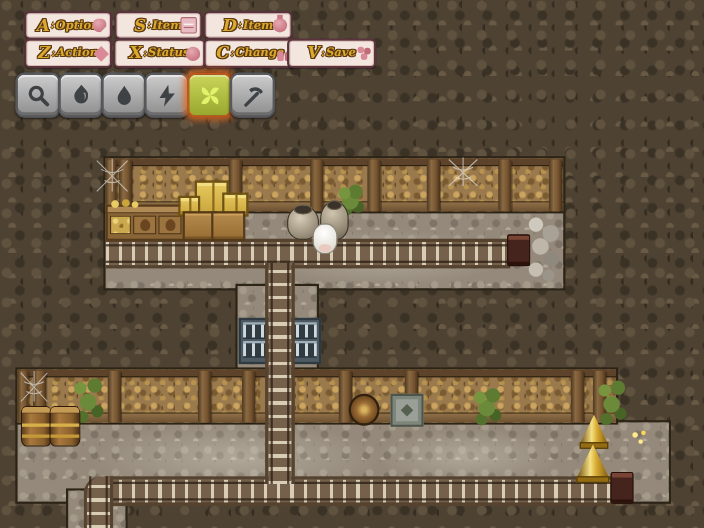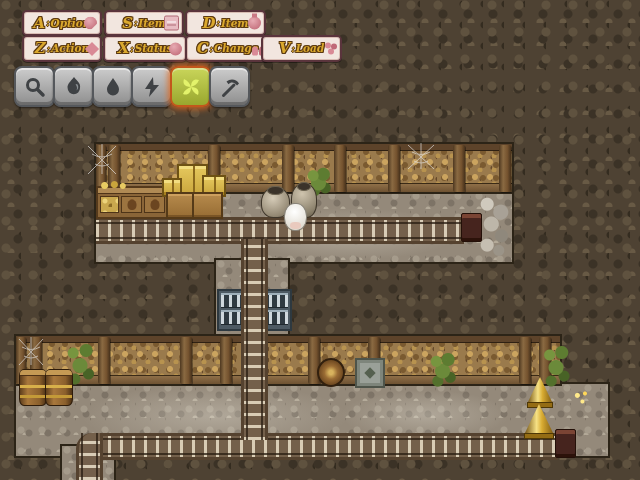--- a/index.html
+++ b/index.html
@@ -301,21 +301,21 @@
   </div>
   <div class="abs menu-btn" style="left:185px;top:35px;width:81px;height:23px;">
     <span class="key">C</span>
       <span class="sep">:</span>
       <span class="lbl">Change</span>
     <span class="mini people"></span>
   </div>
   <div class="abs menu-btn" style="left:261px;top:35px;width:77px;height:23px;">
     <span class="key">V</span>
       <span class="sep">:</span>
-      <span class="lbl">Load</span>
+      <span class="lbl">Save</span>
     <span class="mini flower"></span>
   </div>
 
   <div class="abs tool" style="left:14px;top:66px;">
     <svg width="24" height="24">
       <circle cx="10" cy="10" r="5.5" fill="none" stroke="#3f4245" stroke-width="3"></circle>
       <line x1="14.5" y1="14.5" x2="20" y2="20" stroke="#3f4245" stroke-width="3.5" stroke-linecap="round"></line>
       </svg>
   </div>
   <div class="abs tool" style="left:53px;top:66px;">

